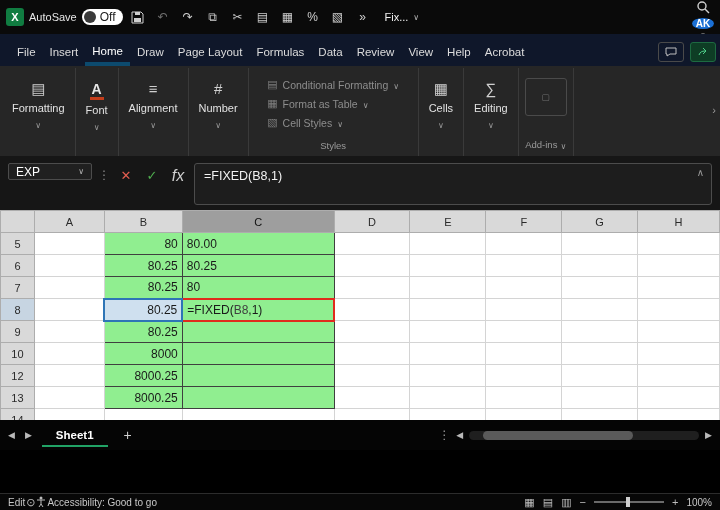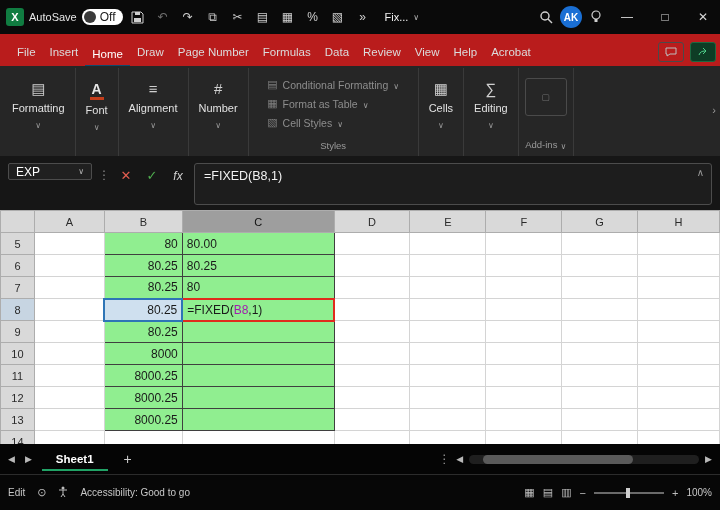--- a/index.html
+++ b/index.html
@@ -9,28 +9,28 @@
   
   .titlebar { height:34px; background:#0a0a0a; display:flex; align-items:center; color:#e6e6e6; font-size:11px; padding:0 0 0 6px; gap:5px; flex-shrink:0; }
   .app-icon { width:18px; height:18px; background:#107C41; border-radius:3px; color:#fff; font-weight:bold; font-size:11px; display:flex; align-items:center; justify-content:center; }
   .autosave-pill { background:#fff; border-radius:9px; height:16px; display:flex; align-items:center; padding:2px 7px 2px 2px; color:#1a1a1a; gap:4px; font-size:12px; }
   .pill-knob { width:12px; height:12px; border-radius:50%; background:#3a3a3a; }
   .tb-icon { min-width:20px; height:24px; display:flex; align-items:center; justify-content:center; color:#cfcfcf; font-size:12px; }
   .tb-icon svg { display:block; }
   .tb-icon.dim { color:#6f6f6f; }
   .chev { font-size:8px; color:#b5b5b5; }
   .filename-btn { display:flex; align-items:center; gap:5px; padding:3px 7px; color:#f0f0f0; }
-  .tb-right { margin-left:auto; display:flex; align-items:center; gap:4px; height:100%; }
+  .tb-right { margin-left:auto; display:flex; align-items:center; gap:4px; height:100%;flex-direction:column; }
   .avatar { width:22px; height:22px; border-radius:50%; background:#1a6fd4; color:#fff; font-size:10px; font-weight:bold; display:flex; align-items:center; justify-content:center; }
   .win-btn { width:34px; height:34px; display:flex; align-items:center; justify-content:center; color:#d8d8d8; font-size:12px; }
 
   
-  .menubar { height:32px; background:#b91c1c; display:flex; align-items:flex-end; padding:0 4px 0 10px; gap:9px; flex-shrink:0; }
+  .menubar { height:32px; background:#0f172a; display:flex; align-items:flex-end; padding:0 4px 0 10px; gap:9px; flex-shrink:0; }
   .menu-item { padding:7px 7px 8px; color:#dcdcdc; font-size:11.5px; white-space:nowrap; }
-  .menu-item.active { color:#fff; border-bottom:1px solid #0c4a6e; padding-bottom:5px; }
+  .menu-item.active { color:#fff; border-bottom:4px solid #0c4a6e; padding-bottom:5px; }
   .mb-right { margin-left:auto; display:flex; align-items:center; gap:6px; padding-bottom:4px; }
   .mb-btn { width:26px; height:20px; border:1px solid #4a4a4a; border-radius:3px; display:flex; align-items:center; justify-content:center; }
   .mb-btn.green { background:#0e3d25; border-color:#1d6a41; }
 
   
   .ribbon { height:90px; background:#262626; display:flex; align-items:stretch; padding:2px 0 0 2px; flex-shrink:0; position:relative; }
   .rgroup { display:flex; flex-direction:column; align-items:center; border-right:1px solid #3a3a3a; padding:4px 6px 2px; }
   .rg-big { display:flex; flex-direction:column; align-items:center; gap:4px; padding:8px 4px 0; color:#e2e2e2; font-size:11px; }
   .rg-ic { font-size:15px; color:#cfcfcf; height:18px; line-height:18px; }
   .rg-ic.font-a { color:#e6e6e6; border-bottom:3px solid #c43e1c; padding:0 2px; font-weight:bold; font-size:14px; height:20px;}
@@ -41,49 +41,49 @@
   .grp-name { margin-top:auto; color:#9a9a9a; font-size:9.5px; padding:2px 0 3px; display:flex; gap:3px; }
   .addins-box { width:42px; height:38px; border:1px solid #4a4a4a; border-radius:3px; margin-top:6px; display:flex; align-items:center; justify-content:center; color:#6f6f6f; font-size:9px; }
   .analyze-btn { display:flex; flex-direction:column; align-items:center; gap:4px; padding:10px 10px 0; color:#8d8d8d; font-size:10.5px; }
   .ribbon-expand { position:absolute; right:4px; top:38px; color:#9a9a9a; font-size:11px; }
 
   
   .formulabar { height:54px; background:#161616; display:flex; align-items:flex-start; padding:7px 8px 0 8px; gap:6px; flex-shrink:0; }
   .namebox { width:84px; height:17px; background:#202020; border:1px solid #4c4c4c; border-radius:2px; display:flex; align-items:center; justify-content:space-between; padding:0 7px; color:#fff; font-size:12px; }
   .fb-dots { color:#8a8a8a; font-size:12px; padding-top:5px; }
   .fb-btn { width:20px; height:25px; display:flex; align-items:center; justify-content:center; font-size:13px; }
-  .fb-x { color:#e25d4f; } .fb-check { color:#4fae4f; } .fb-fx { color:#cfcfcf; font-style:italic; font-size:12px; }
+  .fb-x { color:#e25d4f; } .fb-check { color:#4fae4f; } .fb-fx { color:#cfcfcf; font-style:italic; font-size:16px; }
   .formula-input { flex:1; height:42px; background:#1d1d1d; border:1px solid #4c4c4c; border-radius:3px; color:#f2f2f2; font-size:12.5px; padding:5px 20px 0 9px; position:relative; }
   .fb-collapse { position:absolute; right:7px; top:3px; color:#9a9a9a; font-size:10px; }
 
   
   .gridwrap { flex:1; background:#fff; overflow:hidden; }
   table.grid { border-collapse:collapse; table-layout:fixed; }
   .grid th, .grid td { border:1px solid #d4d4d4; height:22px; font-size:12px; padding:0 4px; overflow:hidden; white-space:nowrap; color:#1a1a1a; }
   .grid thead th { background:#d9d9d9; border-color:#adadad; font-weight:normal; color:#2a2a2a; font-size:11px; text-align:center; }
   .grid th.rowhdr { background:#d9d9d9; border-color:#adadad; font-weight:normal; color:#2a2a2a; font-size:11px; text-align:center; }
   .grid thead th.selcol { background:#9e9e9e; color:#111; }
   .grid th.selrow { background:#c7d5e2; }
   .grid td.numcell { text-align:right; }
   .grid td.fill { background:#90EE90; border-color:#3f3f3f; }
   .grid td.refcell { background:#cfe0ef; border:2px solid #2e75b6; }
   .grid td.editcell { border:2px solid #e02b1d; text-align:left; }
-  .ref-text { color:#a21caf; }
+  .ref-text { color:#404040; }
 
   
   .sheetbar { height:30px; background:#050505; display:flex; align-items:center; color:#cfcfcf; padding:0 8px; gap:10px; flex-shrink:0; font-size:12px; }
   .nav-arrow { font-size:9px; color:#b9b9b9; }
   .sheet-tab { padding:6px 14px 4px; color:#fff; font-weight:bold; font-size:11.5px; border-bottom:2px solid #21A366; }
   .add-sheet { font-size:14px; color:#cfcfcf; padding:0 6px; }
   .hscroll { margin-left:auto; display:flex; align-items:center; gap:6px; }
   .hs-track { width:230px; height:9px; background:#1f1f1f; border-radius:5px; position:relative; }
   .hs-thumb { position:absolute; left:14px; width:150px; height:9px; background:#5a5a5a; border-radius:5px; }
 
   
-  .statusbar { height:36px; background:#070707; border-top:1px solid #2c2c2c; display:flex; align-items:center; color:#c8c8c8; font-size:10px; padding:0 8px; gap:12px; flex-shrink:0; }
+  .statusbar { height:17px; background:#070707; border-top:1px solid #2c2c2c; display:flex; align-items:center; color:#c8c8c8; font-size:10px; padding:0 8px; gap:1px; flex-shrink:0;margin-top:43px; }
   .sb-ic { font-size:11px; color:#bdbdbd; }
   .sb-right { margin-left:auto; display:flex; align-items:center; gap:8px; }
   .z-track { width:70px; height:2px; background:#6a6a6a; position:relative; }
   .z-thumb { position:absolute; left:32px; top:-4px; width:4px; height:10px; background:#cfcfcf; }
 </style>
 </head>
 <body>
 
 <div class="window">
 
@@ -133,21 +133,21 @@
       <div class="win-btn">✕</div>
     </div>
   </div>
 
   <div class="menubar">
     <div style="display:flex;align-items:flex-end;">
         <div class="menu-item">File</div>
         <div class="menu-item">Insert</div>
         <div class="menu-item active">Home</div>
         <div class="menu-item">Draw</div>
-        <div class="menu-item">Page Number</div>
+        <div class="menu-item">Page Layout</div>
         <div class="menu-item">Formulas</div>
         <div class="menu-item">Data</div>
         <div class="menu-item">Review</div>
         <div class="menu-item">View</div>
         <div class="menu-item">Help</div>
         <div class="menu-item">Acrobat</div>
       </div>
     <div class="mb-right">
       <div class="mb-btn">
         <svg width="12" height="10" viewBox="0 0 12 10">
@@ -342,31 +342,20 @@
             <td></td>
             <td class="fill numcell">8000</td>
             <td class="fill"></td>
             <td></td>
             <td></td>
             <td></td>
             <td></td>
             <td></td>
           </tr>
           <tr>
-            <th class="rowhdr">11</th>
-            <td></td>
-            <td class="fill numcell">8000.25</td>
-            <td class="fill"></td>
-            <td></td>
-            <td></td>
-            <td></td>
-            <td></td>
-            <td></td>
-          </tr>
-          <tr>
             <th class="rowhdr">12</th>
             <td></td>
             <td class="fill numcell">8000.25</td>
             <td class="fill"></td>
             <td></td>
             <td></td>
             <td></td>
             <td></td>
             <td></td>
           </tr>

